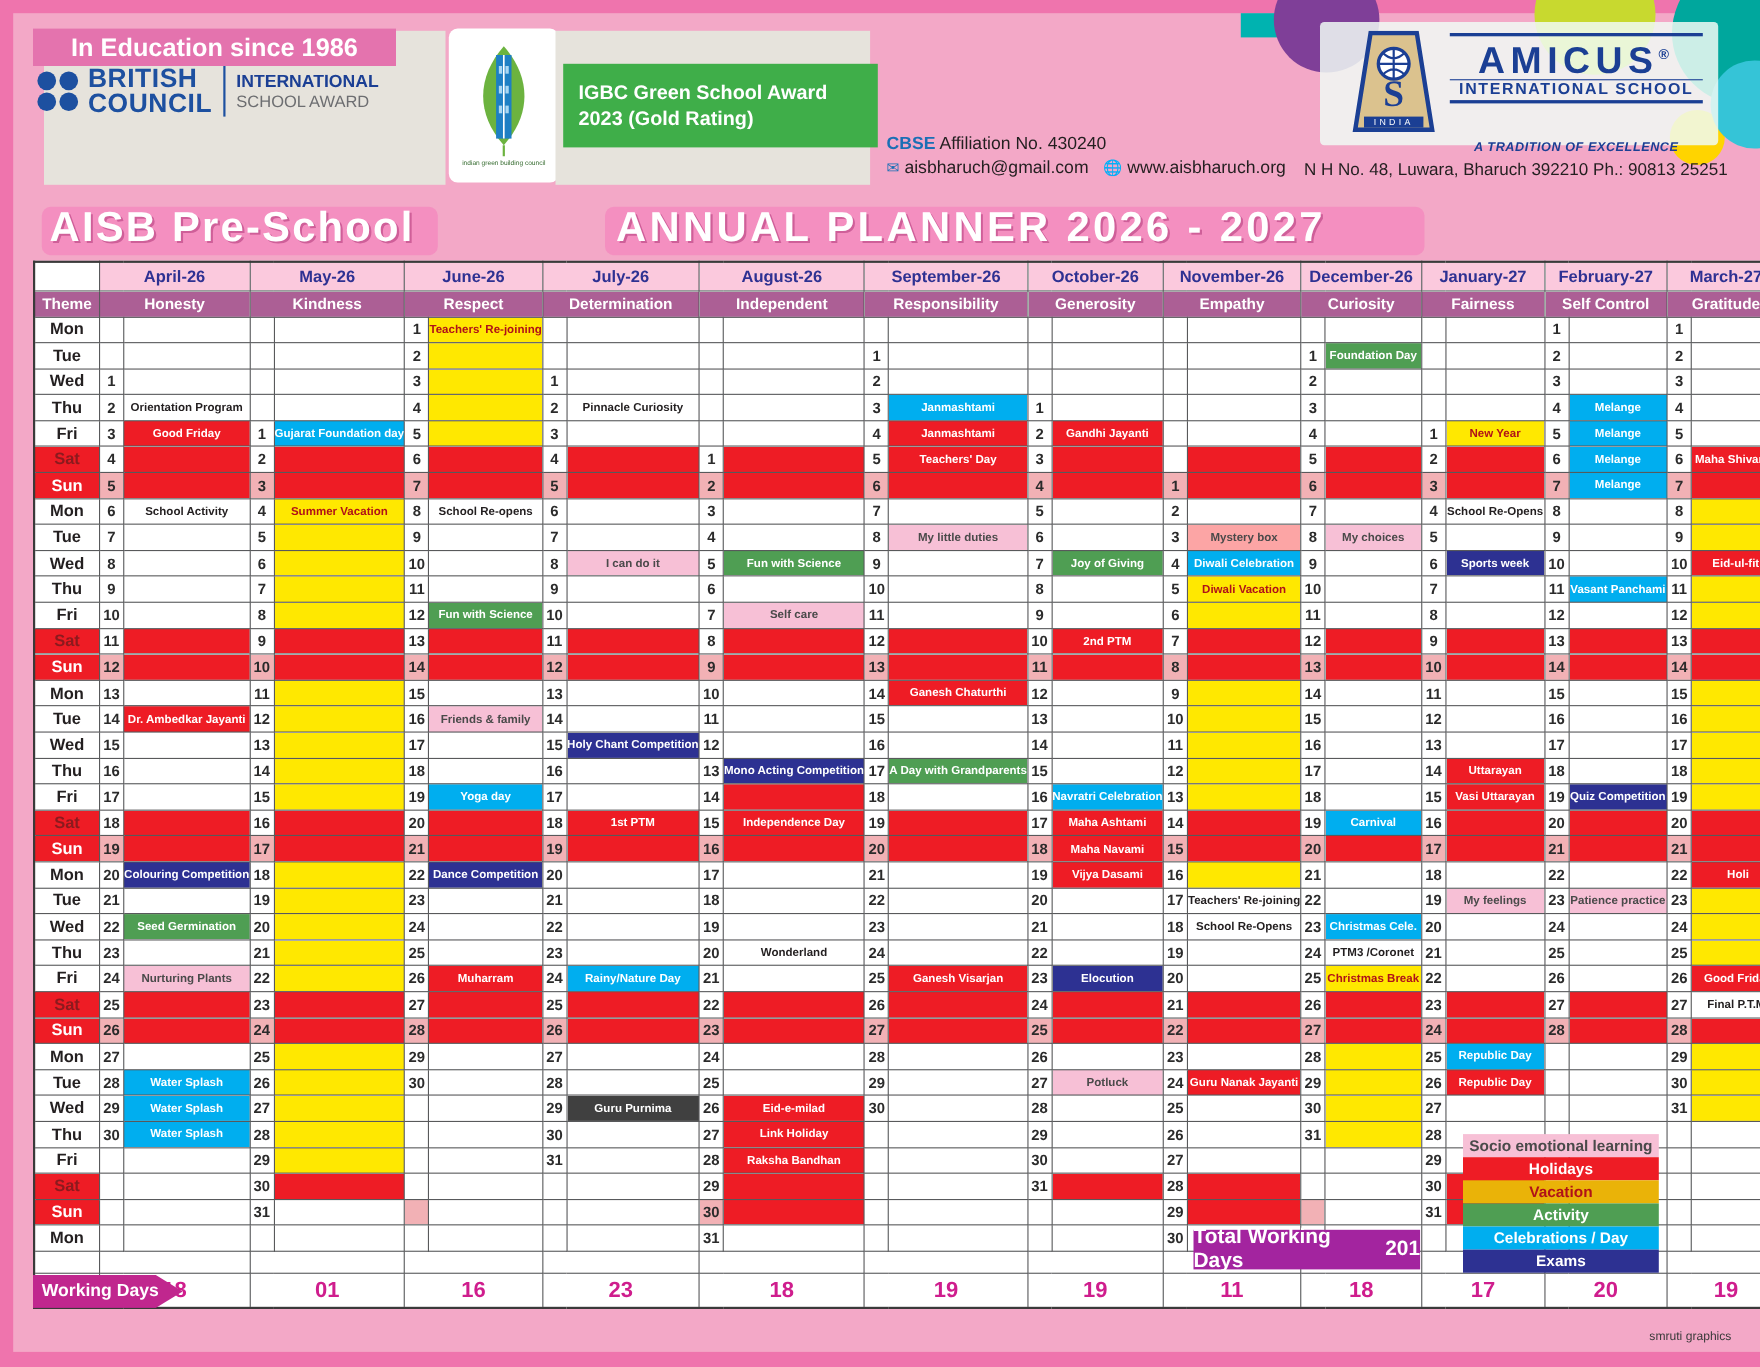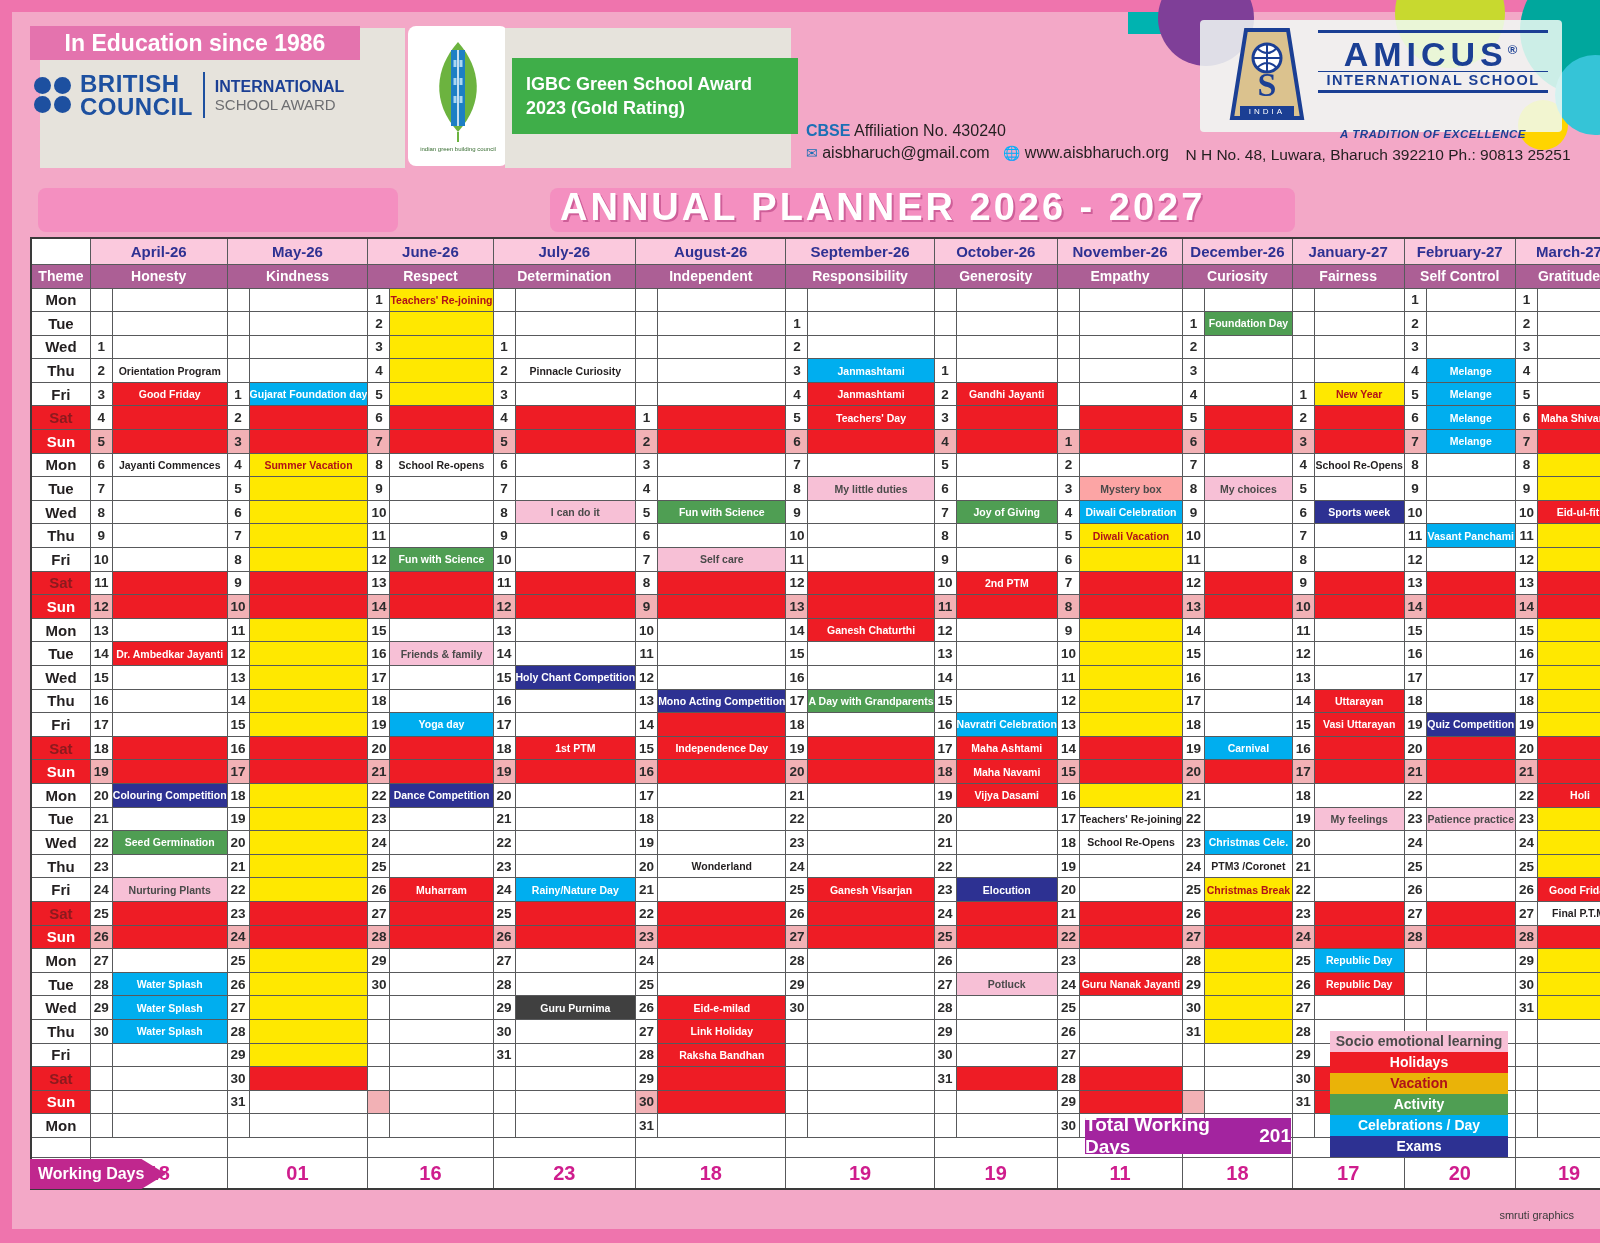--- a/index.html
+++ b/index.html
@@ -5,21 +5,21 @@
   html,body{margin:0;padding:0;}
   body{font-family:"Liberation Sans",sans-serif;}
   #page{position:relative;width:1600px;height:1243px;background:#ef74ad;overflow:hidden;padding-left:24px;}
   #panel{position:absolute;left:12px;top:12px;right:12px;bottom:14px;background:#f3a8c7;}
   
   .blob{position:absolute;z-index:0;}
   
   .card{position:absolute;background:#e6e3dc;z-index:2;}
   #since-banner{position:absolute;left:30px;top:26px;width:330px;height:34px;background:#e473ae;color:#fff;
     font-weight:bold;font-size:23px;text-align:center;line-height:34px;z-index:3;}
-  #bc-logo-row{position:absolute;left:34px;top:72px;z-index:3;display:flex;align-items:center;}
+  #bc-logo-row{position:absolute;left:34px;top:60px;z-index:3;display:flex;align-items:center;}
   .bc-dots{display:grid;grid-template-columns:18px 18px;grid-gap:2px;margin-right:8px;}
   .bc-dots span{width:17px;height:17px;border-radius:50%;background:#1d50a0;display:block;}
   .bc-name{color:#1d50a0;font-weight:bold;font-size:24px;line-height:23px;letter-spacing:.5px;}
   .bc-div{width:2px;height:46px;background:#1d50a0;margin:0 10px;}
   .bc-right1{color:#1b3f94;font-weight:bold;font-size:16px;line-height:19px;}
   .bc-right2{color:#6d6e71;font-size:15px;line-height:17px;}
   #leaf-panel{position:absolute;left:408px;top:26px;width:100px;height:140px;background:#fff;border-radius:8px;z-index:2;
     display:flex;flex-direction:column;align-items:center;justify-content:center;}
   #leaf-caption{font-size:6px;color:#356b2f;margin-top:2px;text-align:center;}
   #igbc-band{position:absolute;left:512px;top:58px;width:272px;height:76px;background:#3fae49;color:#fff;z-index:3;
@@ -142,20 +142,21 @@
   </div>
   <div id="amicus-text">
     <div id="amicus-name"><span>AMICUS</span><sup style="font-size:13px;">®</sup></div>
     <div id="amicus-sub">INTERNATIONAL SCHOOL</div>
   </div>
   <div id="tagline">A TRADITION OF EXCELLENCE</div>
   <div id="address">N H No. 48, Luwara, Bharuch  392210   Ph.: 90813 25251</div>
 
   <div class="title-band" style="left:38px;top:188px;width:360px;"></div>
   <div class="title-band" style="left:550px;top:188px;width:745px;"></div>
+  <div id="title-left">AISB  Pre-School</div>
   <div id="title-right">ANNUAL PLANNER  2026 - 2027</div>
 
   <table id="cal">
       <colgroup>
         <col style="width:72px">
         <col style="width:28px">
         <col style="width:91px">
         <col style="width:28px">
         <col style="width:91px">
         <col style="width:28px">
@@ -395,21 +396,21 @@
           <td class="num" style="background:#f2b1b5">3</td>
           <td class="evt" style="background:#ee1c25;color:#231f20"></td>
           <td class="num" style="background:#f2b1b5">7</td>
           <td class="evt" style="background:#00aeef;color:#ffffff">Melange</td>
           <td class="num" style="background:#f2b1b5">7</td>
           <td class="evt" style="background:#ee1c25;color:#231f20"></td>
         </tr>
         <tr style="height:23.6px">
           <td class="dn">Mon</td>
           <td class="num" style="background:#ffffff">6</td>
-          <td class="evt" style="background:#ffffff;color:#231f20">Jayanti Commences</td>
+          <td class="evt" style="background:#ffffff;color:#231f20">School Activity</td>
           <td class="num" style="background:#ffffff">4</td>
           <td class="evt" style="background:#ffe800;color:#b01218">Summer Vacation</td>
           <td class="num" style="background:#ffffff">8</td>
           <td class="evt" style="background:#ffffff;color:#231f20">School Re-opens</td>
           <td class="num" style="background:#ffffff">6</td>
           <td class="evt" style="background:#ffffff;color:#231f20"></td>
           <td class="num" style="background:#ffffff">3</td>
           <td class="evt" style="background:#ffffff;color:#231f20"></td>
           <td class="num" style="background:#ffffff">7</td>
           <td class="evt" style="background:#ffffff;color:#231f20"></td>

